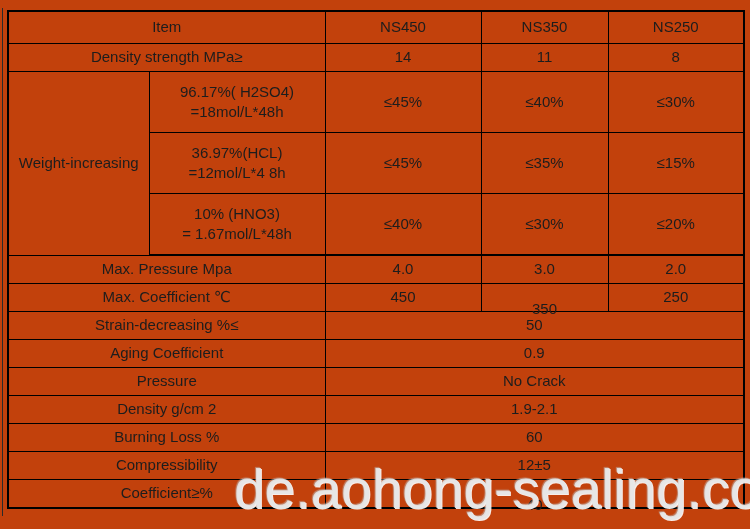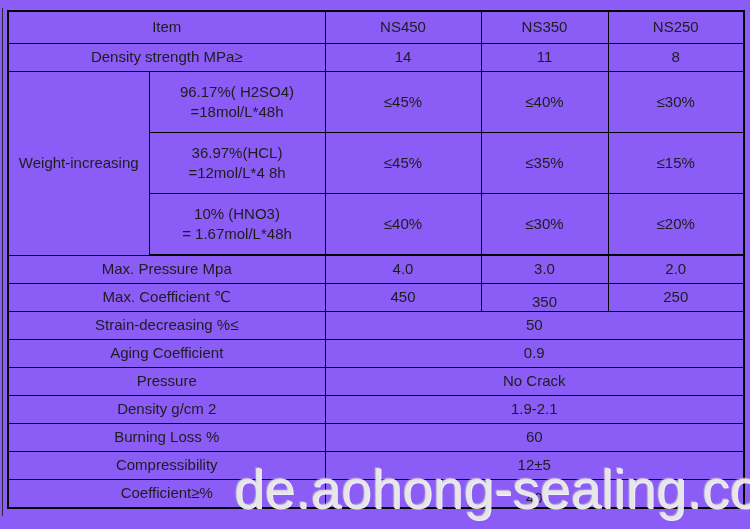--- a/index.html
+++ b/index.html
@@ -10,21 +10,21 @@
     background: #ffffff;
     overflow: hidden;
     font-family: "Liberation Sans", "DejaVu Sans", sans-serif;
     color: #1d1d1d;
     position: relative;
   }
   #page {
     position: relative;
     width: 750px;
     height: 529px;
-    background: #8b5cf6;
+    background: #c2410c;
   }
   
   .scan-edge {
     position: absolute;
     left: 2px;
     top: 8px;
     width: 1px;
     height: 508px;
     background: #2a2a2a;
   }
@@ -46,21 +46,21 @@
     background: transparent;
   }
   table.spec {
     border: 2px solid #000;
   }
   tr.r-header td   { height: 31px; }
   tr.r-short td    { height: 27px; }
   tr.r-acid td     { height: 60px; }
   tr.r-section td  { border-bottom-width: 2px; }
   .two-line span { display: block; }
-  .val-low { position: relative; top: 5px; display: inline-block; }
+  .val-low { position: relative; top: 12px; display: inline-block; }
   .watermark {
     position: absolute;
     left: 234px;
     top: 459px;
     font-size: 55px;
     line-height: 1.1;
     white-space: nowrap;
     color: rgba(229, 229, 229, 0.92);
     text-shadow: 1px 1px 0 rgba(255,255,255,0.9), -1px -1px 1px rgba(190,190,190,0.55);
     letter-spacing: 0px;

